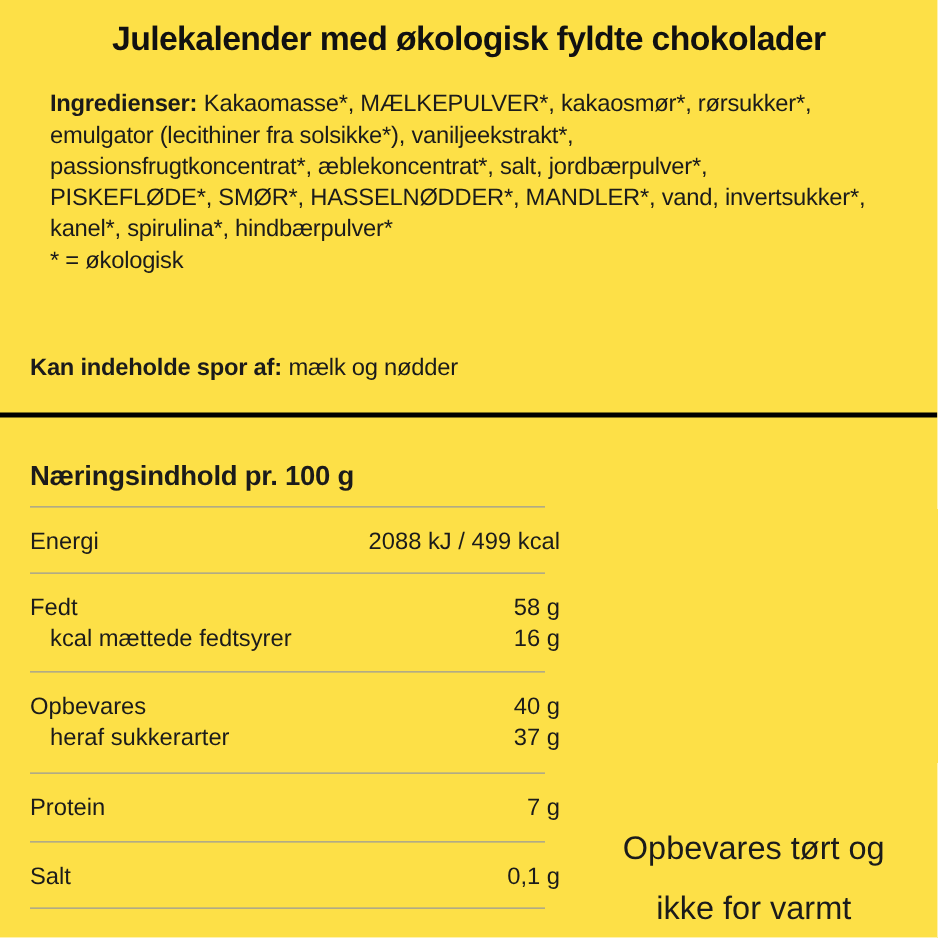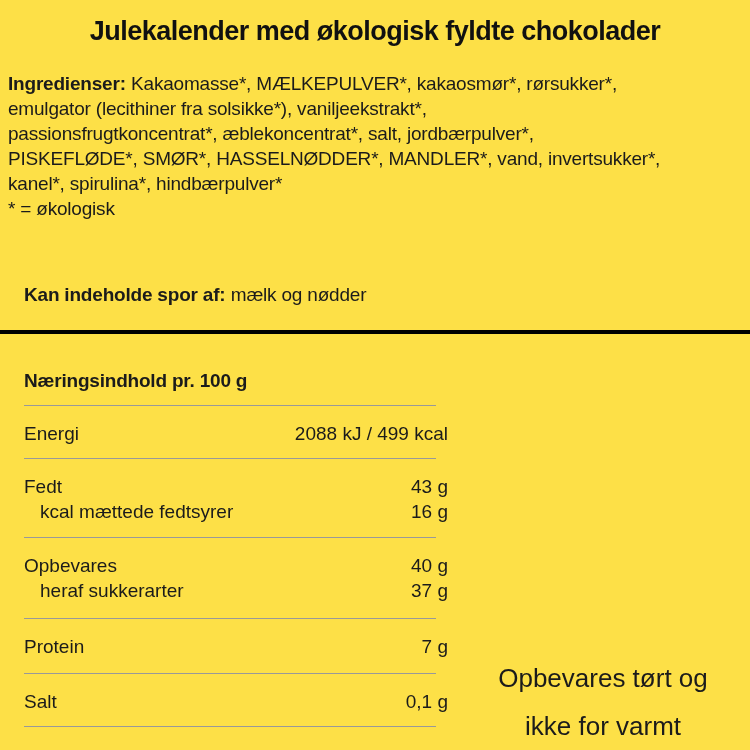--- a/index.html
+++ b/index.html
@@ -16,21 +16,21 @@
   .title {
     padding-top: 15px;
     text-align: center;
     font-size: 27px;
     font-weight: bold;
     line-height: 33px;
     letter-spacing: -0.5px;
     color: #111111;
   }
   .ingredients {
-    margin: 23px 24px 0 8px;
+    margin: 23px 24px 0 40px;
     font-size: 19px;
     line-height: 25px;
     letter-spacing: -0.2px;
   }
   .blabel { font-weight: bold; margin-right: 0.28em; }
   .pre { white-space: pre-line; }
   .allergens {
     margin: 61px 24px 0 24px;
     font-size: 19px;
     line-height: 25px;
@@ -42,21 +42,21 @@
     height: 4px;
     background: #000000;
     border: none;
   }
   .nutrition {
     margin: 36px 0 0 24px;
     width: 424px;
     font-size: 19px;
   }
   .nutrition-header {
-    font-size: 19px;
+    font-size: 22px;
     font-weight: bold;
     line-height: 21px;
     letter-spacing: -0.2px;
   }
   .thin {
     border: none;
     height: 1px;
     background: #999999;
     width: 412px;
   }
@@ -115,21 +115,21 @@
 
     <div class="nrow m15">
       <span>Energi</span>
       <span class="nvalue">2088 kJ / 499 kcal</span>
     </div>
 
     <hr class="thin m12">
 
     <div class="nrow m15">
       <span>Fedt</span>
-      <span class="nvalue">43 g</span>
+      <span class="nvalue">58 g</span>
     </div>
     <div class="nrow">
       <span class="indent">kcal mættede fedtsyrer</span>
       <span class="nvalue">16 g</span>
     </div>
 
     <hr class="thin m13">
 
     <div class="nrow m15">
       <span>Opbevares</span>

